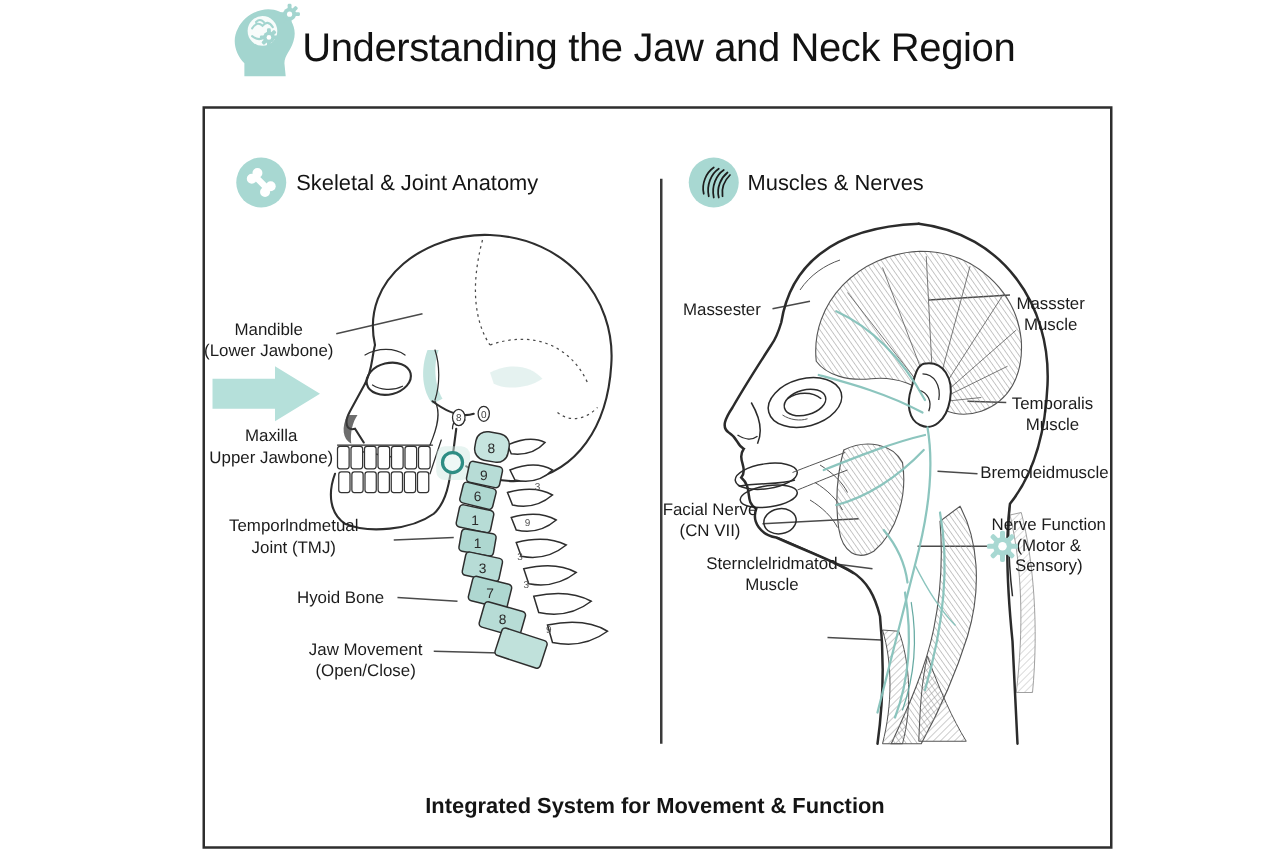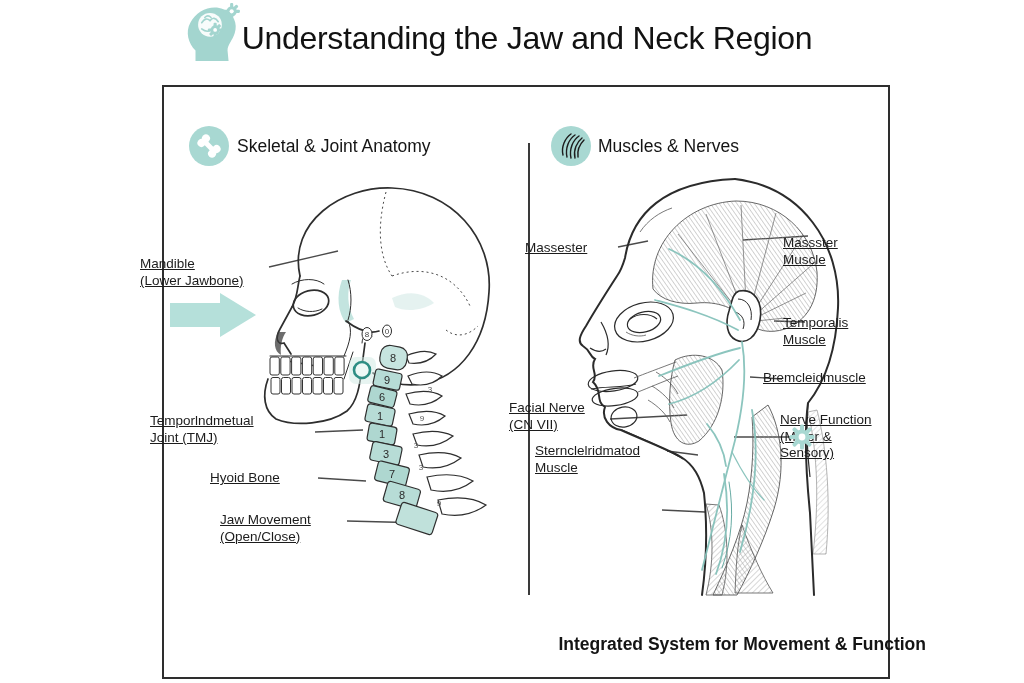--- a/index.html
+++ b/index.html
@@ -7,24 +7,24 @@
         font-family:"Liberation Sans", sans-serif;color:#1b1b1b;}
   .abs{position:absolute;}
   .page-title{position:absolute;left:30px;right:0;top:20px;text-align:center;
         font-size:32px;font-weight:500;letter-spacing:-0.3px;color:#121212;}
   .main-box{position:absolute;left:162px;top:85px;width:724px;height:590px;
         border:2px solid #2e2e2e;background:#fff;}
   .divider{position:absolute;left:528px;top:143px;width:2px;height:452px;background:#3a3a3a;}
   .icon-circle{position:absolute;width:40px;height:40px;border-radius:50%;background:#a8d8d2;
         display:flex;align-items:center;justify-content:center;}
   .panel-title{position:absolute;font-size:17.5px;font-weight:normal;color:#141414;}
-  .lbl{position:absolute;text-align:left;font-size:13.5px;line-height:16.5px;
-        color:#1c1c1c;white-space:pre-line;text-decoration:underline;}
-  .footer-caption{position:absolute;left:162px;top:634px;width:724px;text-align:right;
-        font-size:17.5px;font-weight:bold;color:#141414;margin-left:40px;}
+  .lbl{position:absolute;text-align:center;font-size:13.5px;line-height:16.5px;
+        color:#1c1c1c;white-space:pre-line;}
+  .footer-caption{position:absolute;left:162px;top:634px;width:724px;text-align:center;
+        font-size:17.5px;font-weight:bold;color:#141414;}
   svg.fig{position:absolute;}
   .overlay{position:absolute;left:162px;top:85px;pointer-events:none;}
 </style>
 </head>
 <body>
 
 <div id="page">
 
   <svg class="abs" style="left:180px;top:1px" width="62" height="62" viewBox="0 0 60 60">
     <path d="M15,58 L15,48 C8,41 5,30 10,21 C16,9 31,3 42,8 C52,12 56,22 53,31 C51,38 46,42 46,48 L47,58 Z" fill="#a3d5cf"></path>
@@ -269,20 +269,22 @@
       <path d="M196,238 C204,282 198,332 184,380"></path>
       <path d="M168,302 C174,338 172,370 160,402"></path>
       <path d="M151,252 C161,264 168,278 170,294"></path>
       <path d="M176,280 C186,300 196,316 208,328" stroke-width="1.2"></path>
       <path d="M173,310 C178,340 176,368 166,396" stroke="#5fa69e" stroke-width="1"></path>
     </g>
   </svg>
 
   <div class="lbl" style="left:140px;top:256px;width:150px">Mandible
 (Lower Jawbone)</div>
+  <div class="lbl" style="left:142px;top:341px;width:150px">Maxilla
+Upper Jawbone)</div>
   <div class="lbl" style="left:150px;top:413px;width:170px">Temporlndmetual
 Joint (TMJ)</div>
   <div class="lbl" style="left:210px;top:470px;width:125px">Hyoid Bone</div>
   <div class="lbl" style="left:220px;top:512px;width:145px">Jaw Movement
 (Open/Close)</div>
 
   <div class="lbl" style="left:525px;top:240px;width:105px">Massester</div>
   <div class="lbl" style="left:783px;top:235px;width:115px">Massster
 Muscle</div>
   <div class="lbl" style="left:783px;top:315px;width:118px">Temporalis

